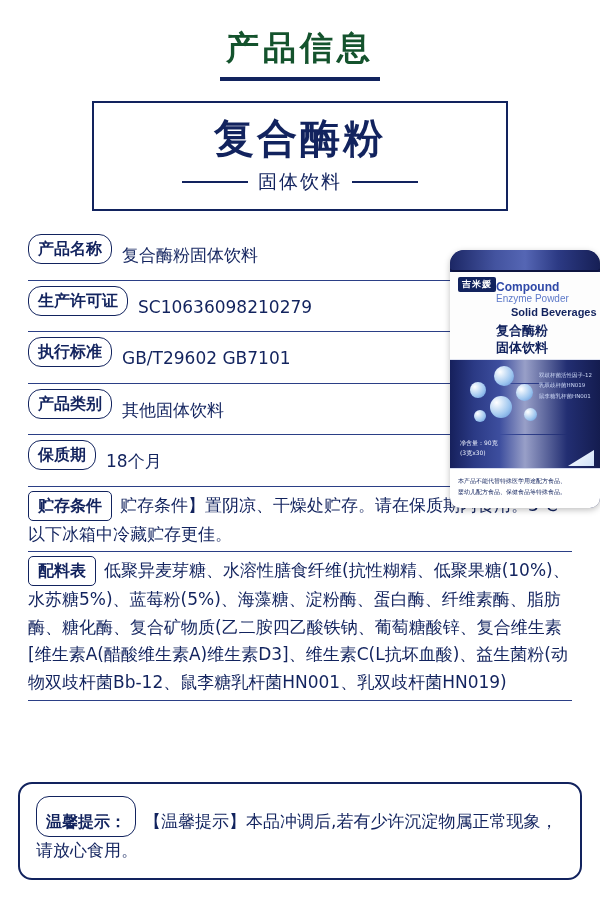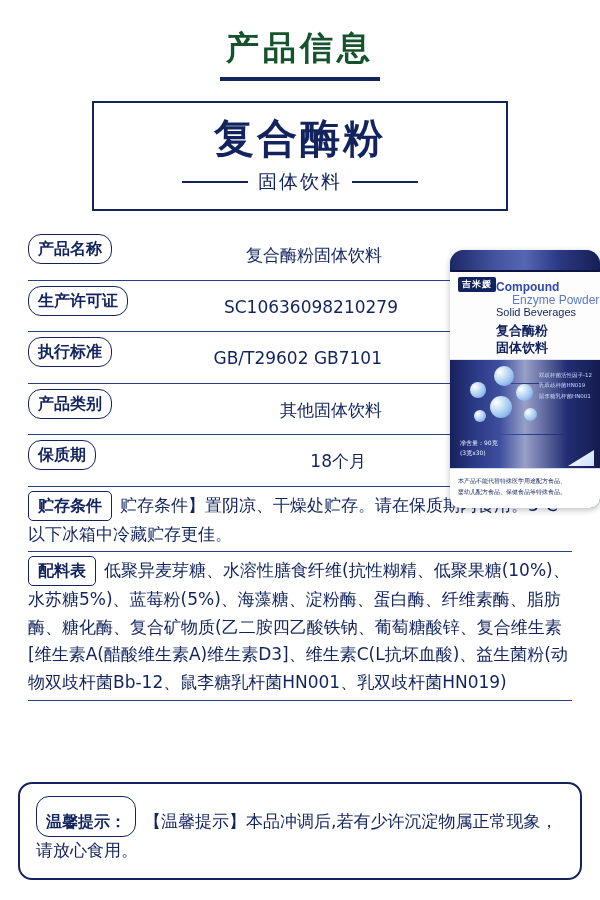--- a/index.html
+++ b/index.html
@@ -70,21 +70,20 @@
     margin: 18px 0 0 0;
     padding: 0 28px 0 28px;
     position: relative;
   }
   .spec-row {
     display: flex;
     align-items: flex-start;
     border-bottom: 1px solid #2b3f86;
     min-height: 38px;
     padding: 4px 0 11px 0;
-    text-align: right;
   }
   .spec-row:last-child { border-bottom: 1px solid #2b3f86; }
   .spec-label {
     flex: 0 0 auto;
     border: 1.5px solid #12235e;
     border-radius: 13px;
     padding: 2px 9px 3px 9px;
     font-size: 16px;
     font-weight: bold;
     color: #12235e;
@@ -185,32 +184,31 @@
     top: 30px;
     font-size: 12px;
     color: #2f49a8;
     font-weight: bold;
     font-family: "Liberation Sans", sans-serif;
   }
   .can-en2 {
     position: absolute;
     left: 46px;
     top: 43px;
-    font-size: 12px;
+    font-size: 10px;
     color: #5d79c9;
     font-family: "Liberation Sans", sans-serif;
-    margin-left: 16px;
   }
   .can-en3 {
     position: absolute;
-    left: 46px;
+    left: 61px;
     top: 56px;
     font-size: 11px;
     color: #12235e;
-    font-weight: normal;
+    font-weight: bold;
     font-family: "Liberation Sans", sans-serif;
   }
   .can-cn1 {
     position: absolute;
     left: 46px;
     top: 72px;
     font-size: 13px;
     font-weight: bold;
     color: #12235e;
   }

